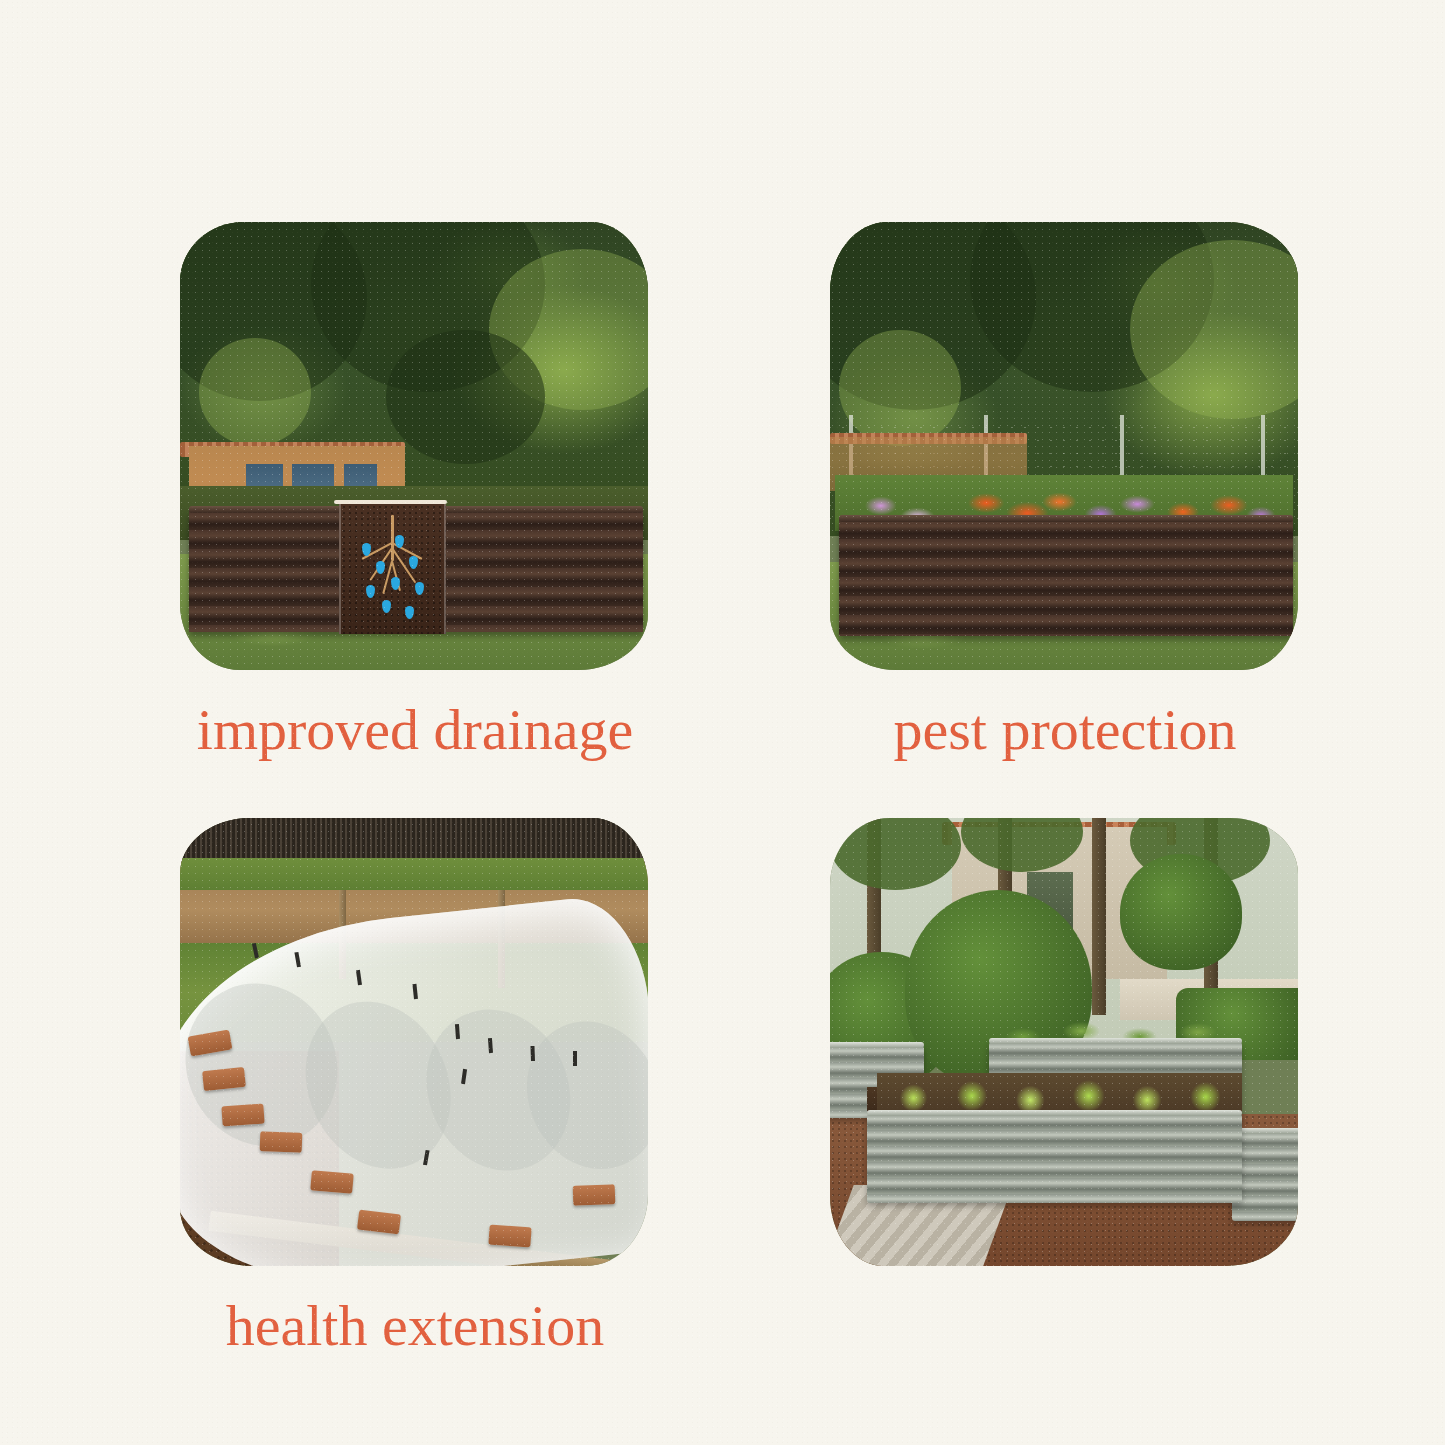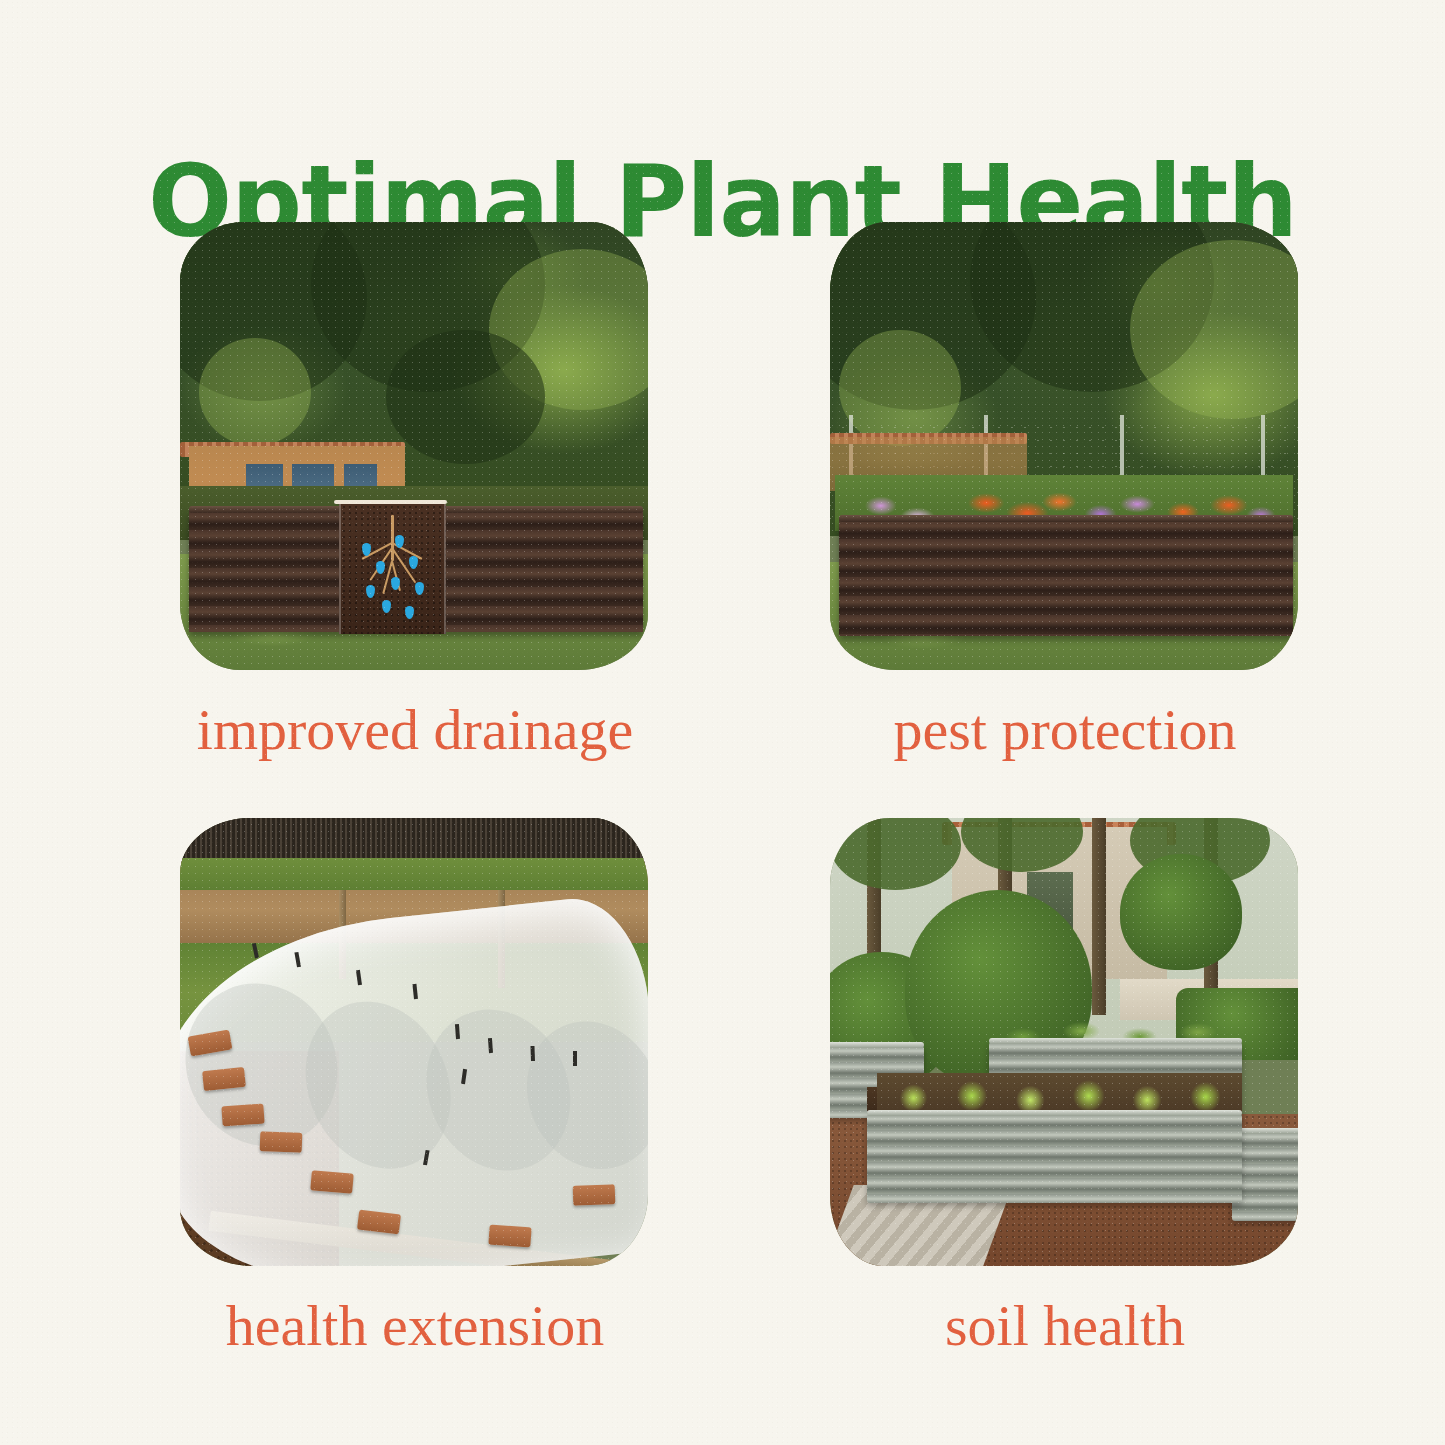--- a/index.html
+++ b/index.html
@@ -344,21 +344,20 @@
       radial-gradient(ellipse 26px 13px at 38% 45%, #82ab49, transparent 72%),
       radial-gradient(ellipse 24px 12px at 62% 60%, #6d9a3a, transparent 72%),
       radial-gradient(ellipse 26px 13px at 86% 48%, #7ea546, transparent 72%);
   }
 </style>
 </head>
 <body>
 
 <div class="page">
 
-  <h1 class="title">Optimal Plant Health</h1>
 
   <div class="grid">
 
     <div class="cell c0">
       <div class="photo">
         <div class="sky-trees"></div>
         <div class="tree-dark" style="left:-6%;  top:-6%;  width:46%; height:46%;"></div>
         <div class="tree-dark" style="left:28%;  top:-10%; width:50%; height:48%;"></div>
         <div class="tree-light" style="left:66%;  top:6%;   width:40%; height:36%;"></div>
         <div class="tree-light" style="left:4%;   top:26%;  width:24%; height:24%;"></div>
@@ -505,19 +504,18 @@
         <div class="galv-bed" style="left:86%; top:70%; width:18%; height:20%;">
           <div class="galv-rim"></div>
         </div>
 
         <div class="soil-strip" style="left:8%; top:60%; width:80%; height:6%;"></div>
         <div class="lettuce-row" style="left:10%; top:57%; width:78%; height:11%;"></div>
         <div class="galv-bed" style="left:8%; top:66%; width:80%; height:20%;">
           <div class="galv-rim"></div>
         </div>
       </div>
-      <div class="caption">soil health</div>
     </div>
 
   </div>
 </div>
 
 <div class="paper-grain"></div>
 
 </body></html>

